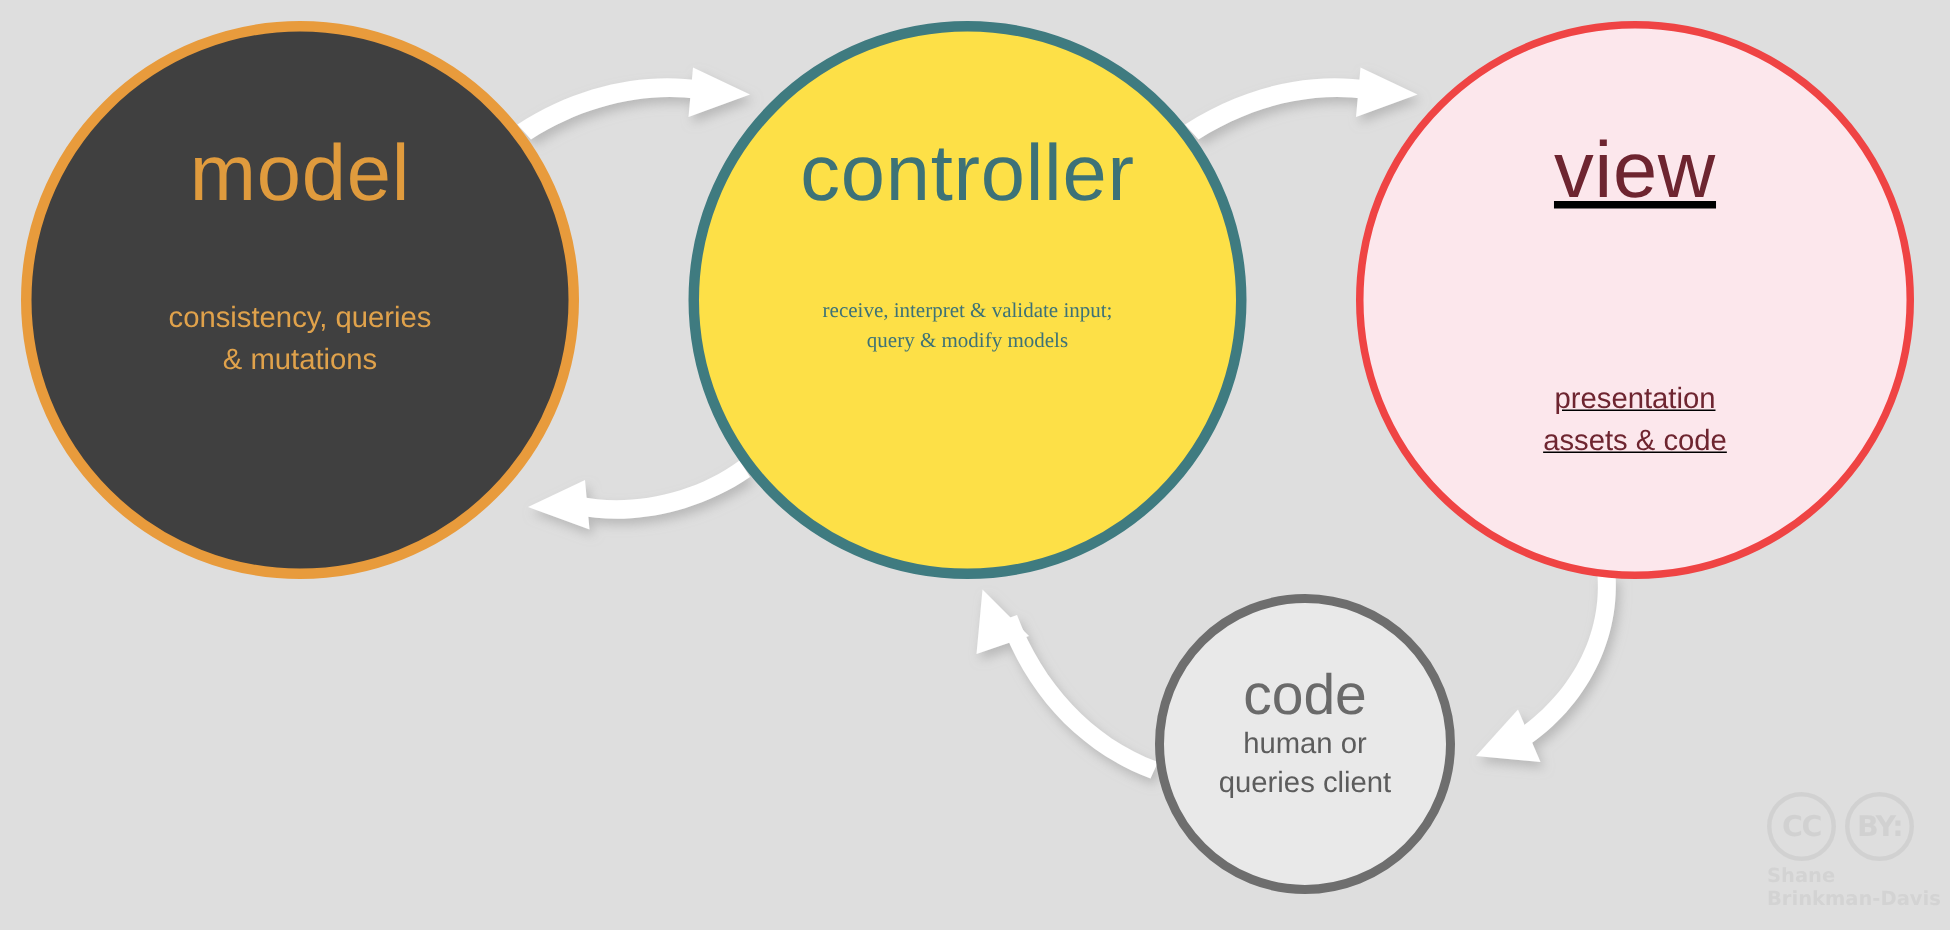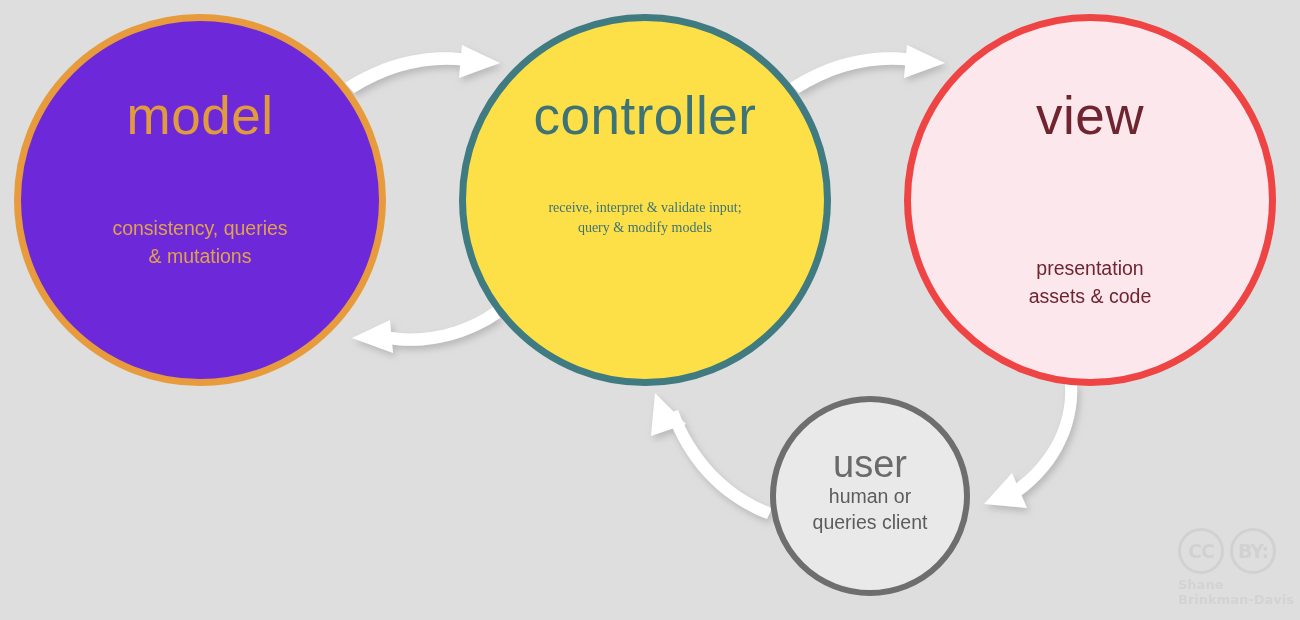--- a/index.html
+++ b/index.html
@@ -27,23 +27,22 @@
     box-sizing: border-box;
     display: flex;
     flex-direction: column;
     align-items: center;
     text-align: center;
   }
   
   #node-model {
     left: 14px; top: 14px;
     width: 372px; height: 372px;
-    background: #6d28d9;
+    background: #404040;
     border: 7px solid #e89b3c;
-    gap: 16px;
   }
   #node-model .node-title {
     color: #e09b3d;
     font-size: 53px;
     line-height: 1;
     margin-top: 68px;
     font-weight: 400;
     letter-spacing: 0.5px;
   }
   #node-model .node-desc {
@@ -72,21 +71,22 @@
     font-size: 14px;
     line-height: 1.45;
     margin-top: 56px;
     font-family: Liberation Serif, serif;
   }
   
   #node-view {
     left: 904px; top: 14px;
     width: 372px; height: 372px;
     background: #fce7ec;
-    border: 7px solid #ef4444;
+    border: 5px solid #ef4444;
+    text-decoration: underline;
   }
   #node-view .node-title {
     color: #6e2530;
     font-size: 53px;
     line-height: 1;
     margin-top: 68px;
     font-weight: 400;
     letter-spacing: 0.5px;
   }
   #node-view .node-desc {
@@ -226,21 +226,21 @@
 
   <div class="node" id="node-view">
     <div class="node-title">view</div>
     <div class="node-desc">
       <div>presentation</div>
       <div>assets &amp; code</div>
     </div>
   </div>
 
   <div class="node" id="node-user">
-    <div class="node-title">user</div>
+    <div class="node-title">code</div>
     <div class="node-desc">
       <div>human or</div>
       <div>queries client</div>
     </div>
   </div>
 
   <div id="cc-badge">
     <div class="cc-marks">
       <div class="cc-circle">CC</div>
       <div class="cc-circle">BY:</div>

